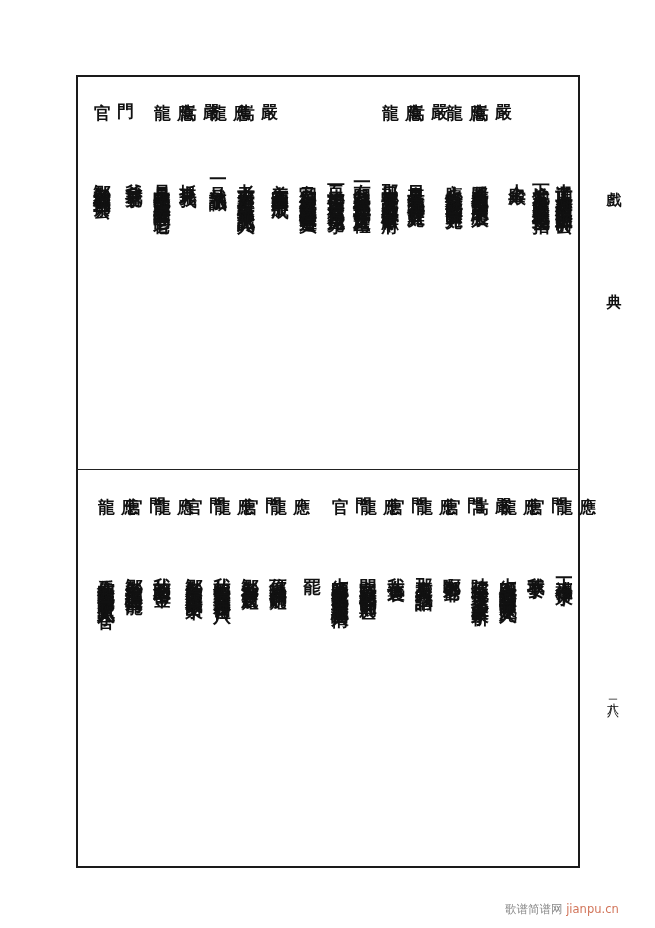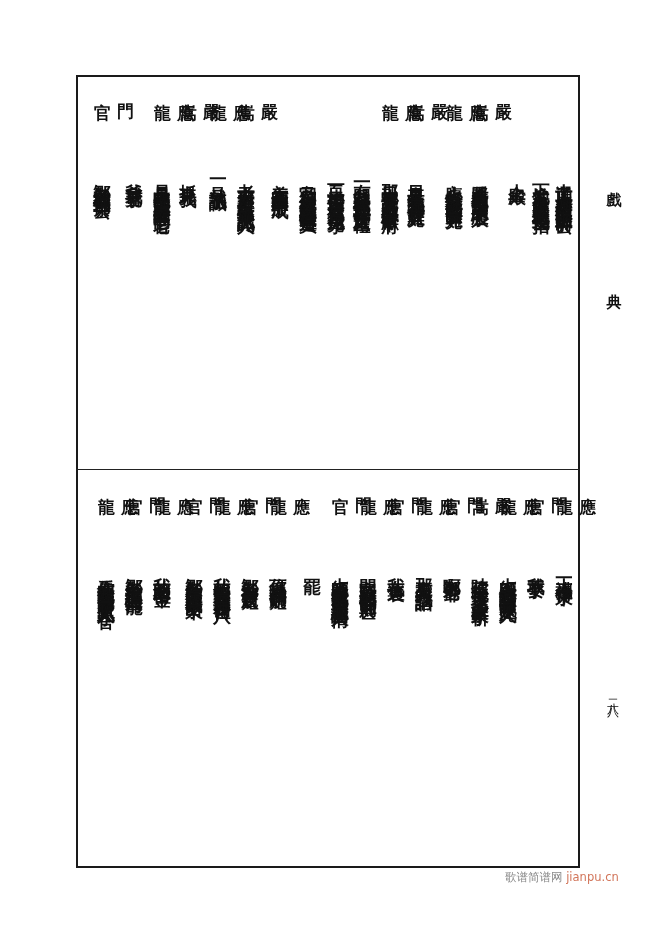--- a/index.html
+++ b/index.html
@@ -15,21 +15,21 @@
       position: absolute; left: 76px; top: 469px; width: 504px; height: 0;
       border-top: 1.5px solid #222;
     }
     .col {
       position: absolute; writing-mode: vertical-rl; text-orientation: upright;
       font-size: 17.5px; line-height: 20px; letter-spacing: 2.2px; font-weight: bold; white-space: nowrap;
     }
     .speaker { position: absolute; writing-mode: vertical-rl; font-size: 17px; font-weight: bold; letter-spacing: 0; }
     .speaker span { display: block; height: 40px; }
     .side { position: absolute; writing-mode: vertical-rl; font-size: 15px; font-weight: bold; }
-    .watermark { position: absolute; left: 505px; top: 870px; font-family: "DejaVu Sans", sans-serif; font-size: 11.5px; color: #888; }
+    .watermark { position: absolute; left: 505px; top: 902px; font-family: "DejaVu Sans", sans-serif; font-size: 11.5px; color: #888; }
     .watermark b { color: #d2755a; font-weight: normal; }
   </style>
 </head>
 <body>
 
 <div class="frame"></div>
 <div class="divider"></div>
 
 <div class="side" style="left:604px; top:180px;">戲</div>
 <div class="side" style="left:604px; top:282px;">典</div>

